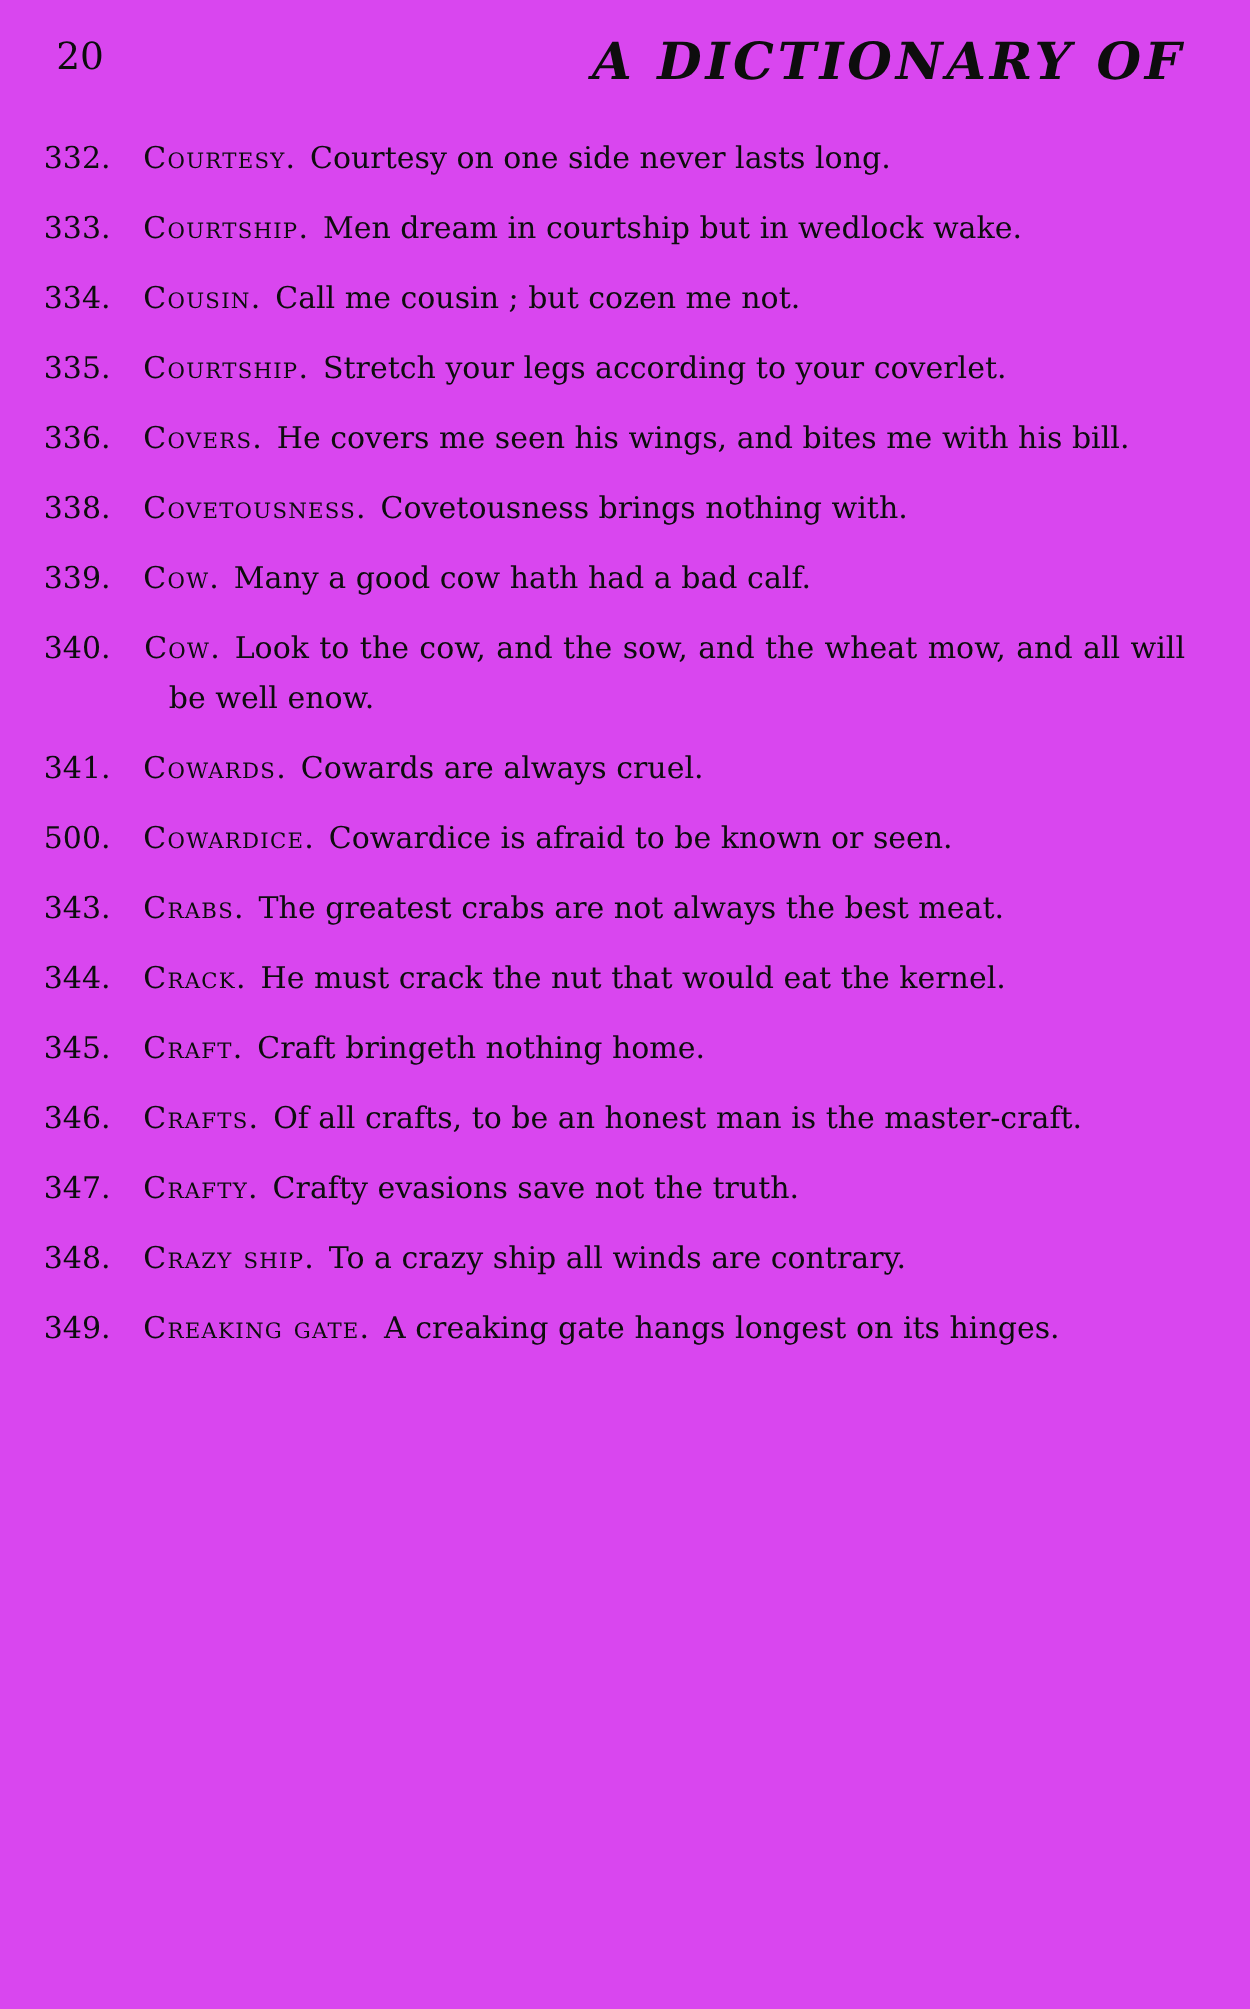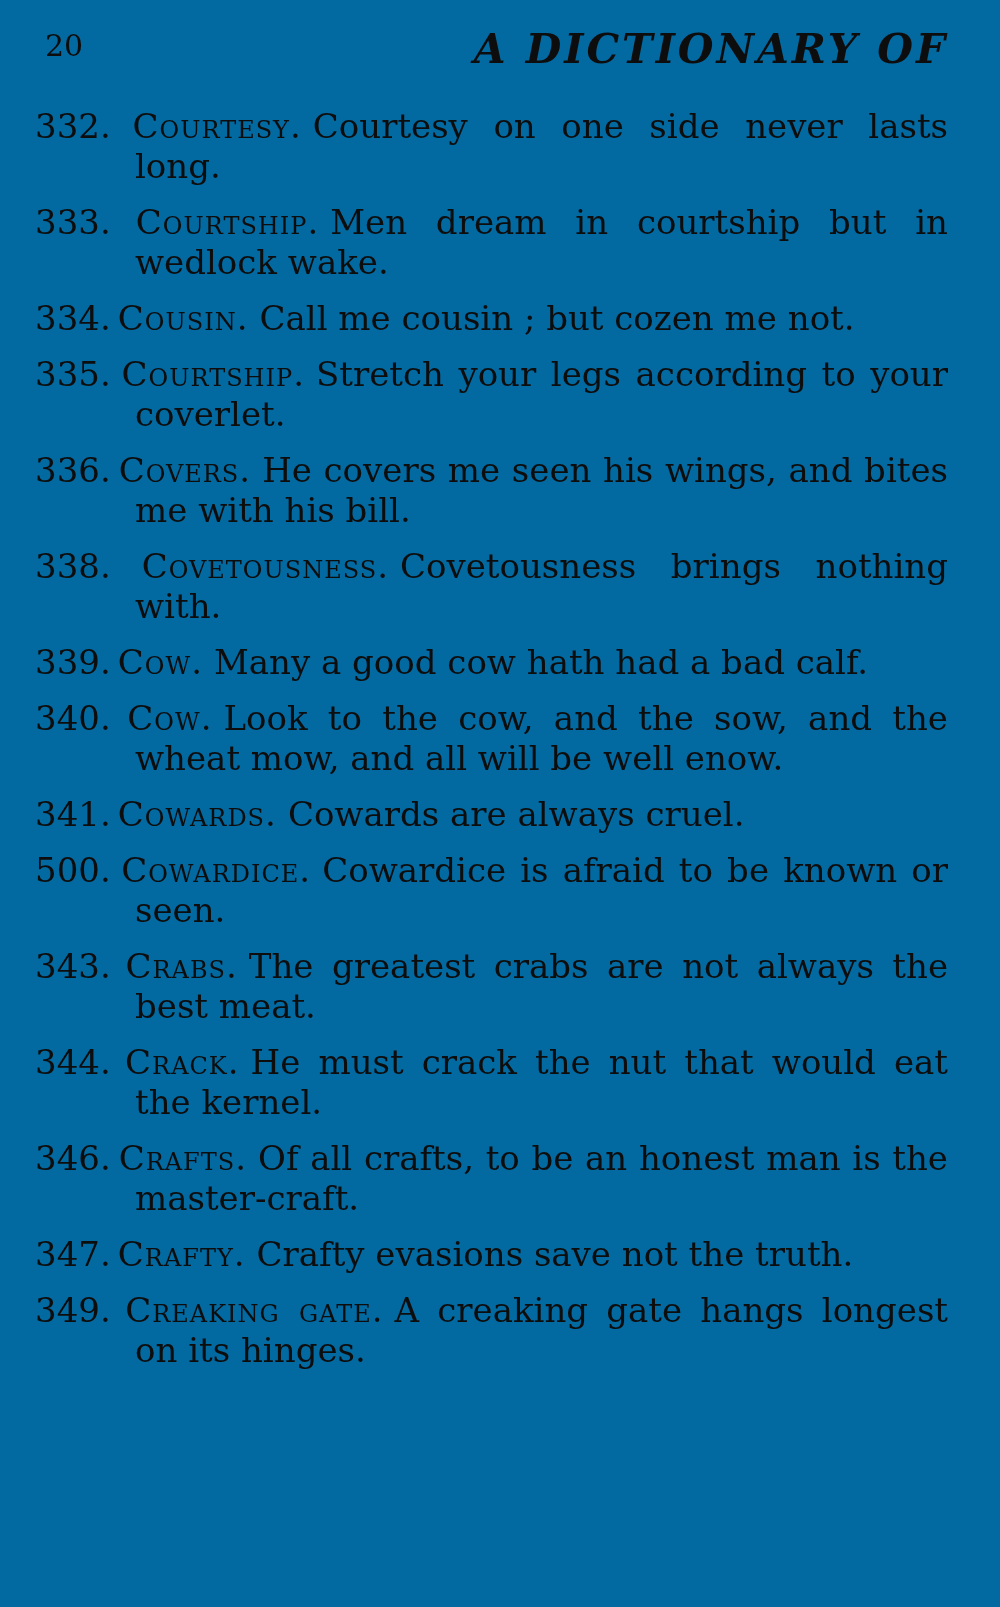--- a/index.html
+++ b/index.html
@@ -6,21 +6,21 @@
   html, body { margin: 0; padding: 0; }
   body {
     background: #e8e8e8;
     font-family: "DejaVu Serif", serif;
     color: #0d0d0d;
   }
   .page {
     width: 1000px;
     height: 1607px;
     margin: 0 auto;
-    background: #0369a1;
+    background: #d946ef;
     padding: 20px 52px 20px 35px;
     overflow: hidden;
   }
   .page-header {
     position: relative;
     height: 58px;
     margin-bottom: 28px;
   }
   .page-number {
     position: absolute;
@@ -31,21 +31,21 @@
   .page-title {
     text-align: right;
     font-style: italic;
     font-weight: bold;
     font-size: 41px;
     letter-spacing: 3px;
     line-height: 58px;
     white-space: nowrap;
   }
   .entries {
-    font-size: 34px;
+    font-size: 24px;
     line-height: 40px;
   }
   .entry {
     margin: 0 0 16px 0;
     padding-left: 100px;
     text-indent: -100px;
     text-align: justify;
   }
   .entry:last-child { margin-bottom: 16px; }
   .entry .num {
@@ -89,22 +89,24 @@
     <p class="entry"><span class="num">340.</span> <span class="term">Cow.</span><span>Look to the cow, and the sow, and the wheat mow, and all will be well enow.</span></p>
 
     <p class="entry"><span class="num">341.</span> <span class="term">Cowards.</span><span>Cowards are always cruel.</span></p>
 
     <p class="entry"><span class="num">500.</span> <span class="term">Cowardice.</span><span>Cowardice is afraid to be known or seen.</span></p>
 
     <p class="entry"><span class="num">343.</span> <span class="term">Crabs.</span><span>The greatest crabs are not always the best meat.</span></p>
 
     <p class="entry"><span class="num">344.</span> <span class="term">Crack.</span><span>He must crack the nut that would eat the kernel.</span></p>
 
+    <p class="entry"><span class="num">345.</span> <span class="term">Craft.</span><span>Craft bringeth nothing home.</span></p>
 
     <p class="entry"><span class="num">346.</span> <span class="term">Crafts.</span><span>Of all crafts, to be an honest man is the master-craft.</span></p>
 
     <p class="entry"><span class="num">347.</span> <span class="term">Crafty.</span><span>Crafty evasions save not the truth.</span></p>
 
+    <p class="entry"><span class="num">348.</span> <span class="term">Crazy ship.</span><span>To a crazy ship all winds are contrary.</span></p>
 
     <p class="entry"><span class="num">349.</span> <span class="term">Creaking gate.</span><span>A creaking gate hangs longest on its hinges.</span></p>
 
   </div>
 </div>
 
 </body></html>

